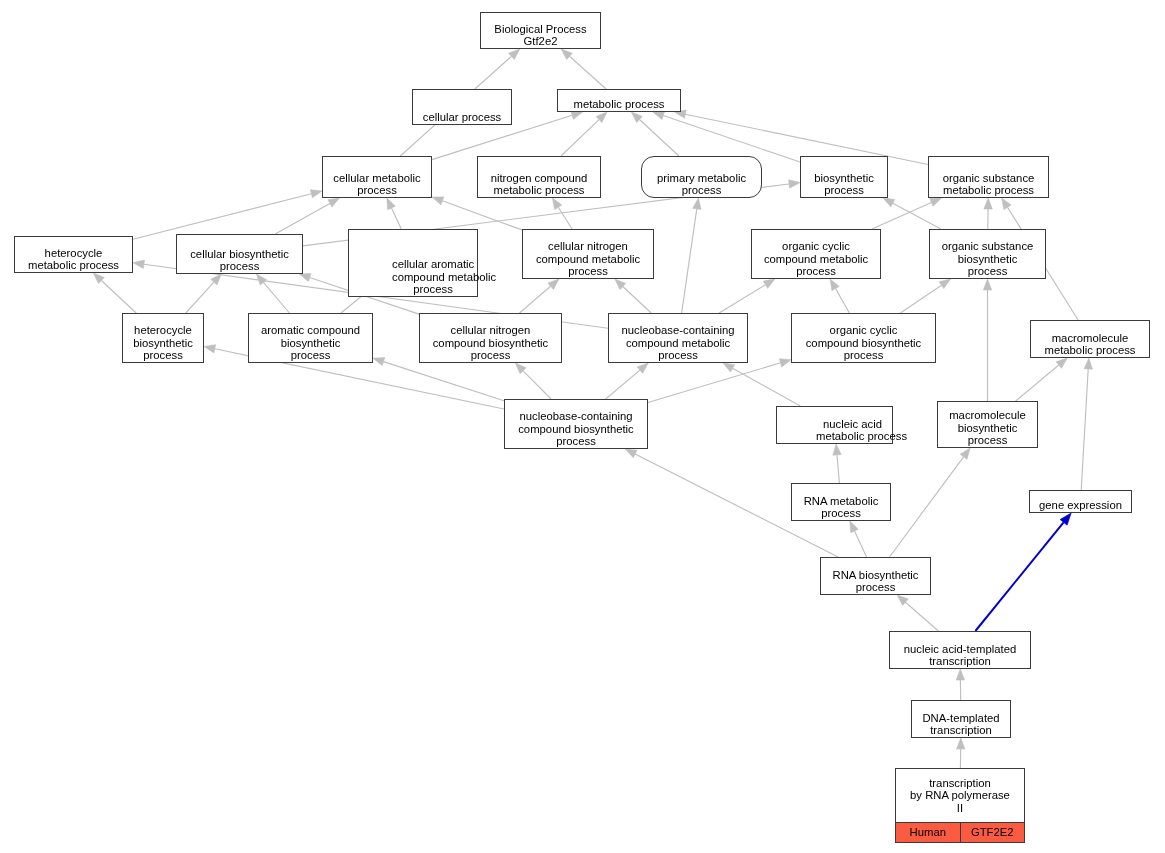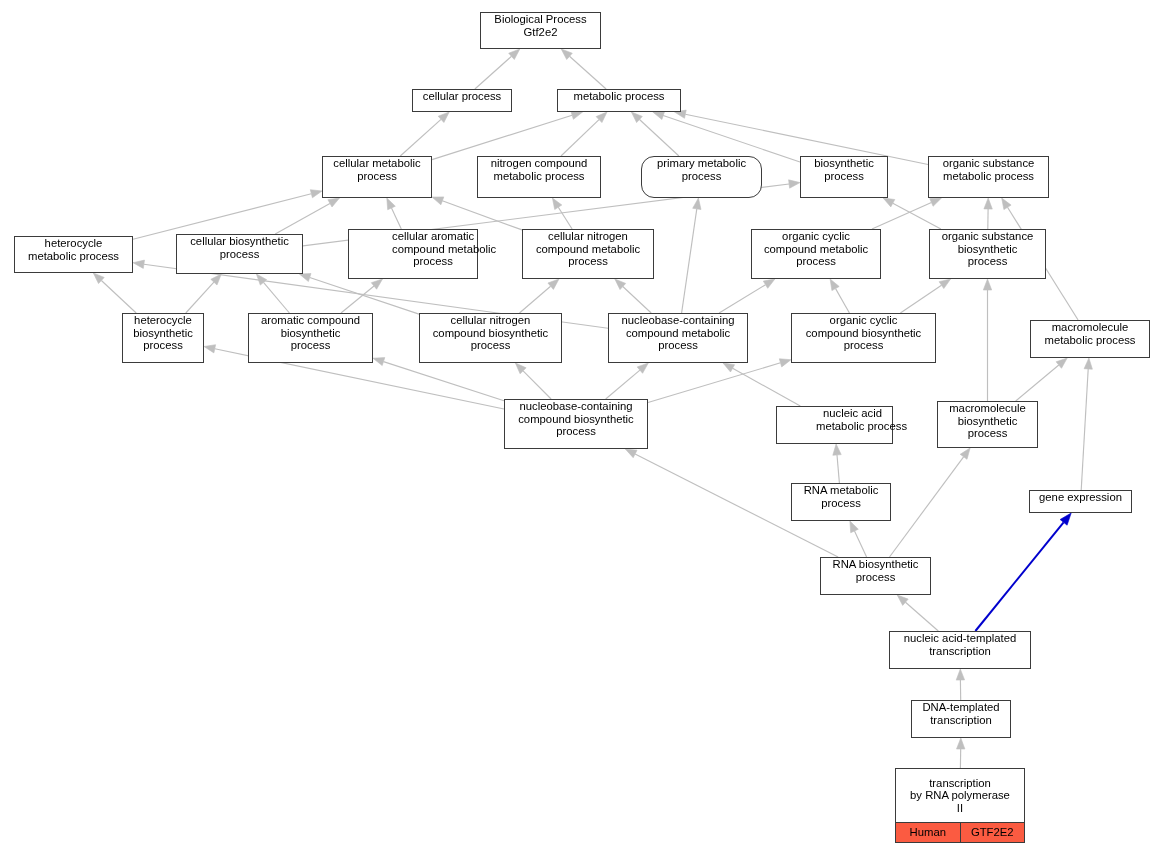--- a/index.html
+++ b/index.html
@@ -13,21 +13,21 @@
   }
   svg.edges{position:absolute;left:0;top:0;width:1165px;height:853px;}
   .node{
     position:absolute;
     box-sizing:border-box;
     border:1.3px solid #3b3b3b;
     background:#ffffff;
     display:flex;
     flex-direction:column;
     align-items:stretch;
-    justify-content:flex-start;
+    justify-content:flex-end;
     overflow:visible;
   }
   .node .label{
     font-size:11.3px;
     line-height:12.6px;
     color:#000000;
     text-align:center;
     white-space:pre;
     padding:0 3px;
   }
@@ -242,21 +242,21 @@
       <g>
         <line x1="960.4" y1="768.0" x2="960.7" y2="749.0" stroke="#bfbfbf" stroke-width="1.15"></line>
         <polygon points="960.8,738.0 964.9,749.0 956.5,749.0" fill="#bfbfbf" stroke="#bfbfbf" stroke-width="0.6"></polygon>
       </g>
     </svg>
   <div id="node-layer">
       <div class="node" style="left: 480px; top: 12px; width: 121px; height: 37px;">
         <div class="label">Biological Process
 Gtf2e2</div>
       </div>
-      <div class="node" style="left: 412px; top: 89px; width: 100px; height: 23px;">
+      <div class="node" style="left: 412px; top: 89px; width: 100px; height: 36px;">
         <div class="label">cellular process</div>
       </div>
       <div class="node" style="left: 557px; top: 89px; width: 124px; height: 23px;">
         <div class="label">metabolic process</div>
       </div>
       <div class="node" style="left: 322px; top: 156px; width: 110px; height: 42px;">
         <div class="label">cellular metabolic
 process</div>
       </div>
       <div class="node" style="left: 477px; top: 156px; width: 124px; height: 42px;">
@@ -276,21 +276,21 @@
 metabolic process</div>
       </div>
       <div class="node" style="left: 14px; top: 236px; width: 119px; height: 37px;">
         <div class="label">heterocycle
 metabolic process</div>
       </div>
       <div class="node" style="left: 176px; top: 234px; width: 127px; height: 40px;">
         <div class="label">cellular biosynthetic
 process</div>
       </div>
-      <div class="node" style="left: 348px; top: 229px; width: 130px; height: 50px; padding-left: 40px;">
+      <div class="node" style="left: 348px; top: 229px; width: 130px; height: 68px; padding-left: 40px;">
         <div class="label">cellular aromatic
 compound metabolic
 process</div>
       </div>
       <div class="node" style="left: 522px; top: 229px; width: 132px; height: 50px;">
         <div class="label">cellular nitrogen
 compound metabolic
 process</div>
       </div>
       <div class="node" style="left: 751px; top: 229px; width: 130px; height: 50px;">

